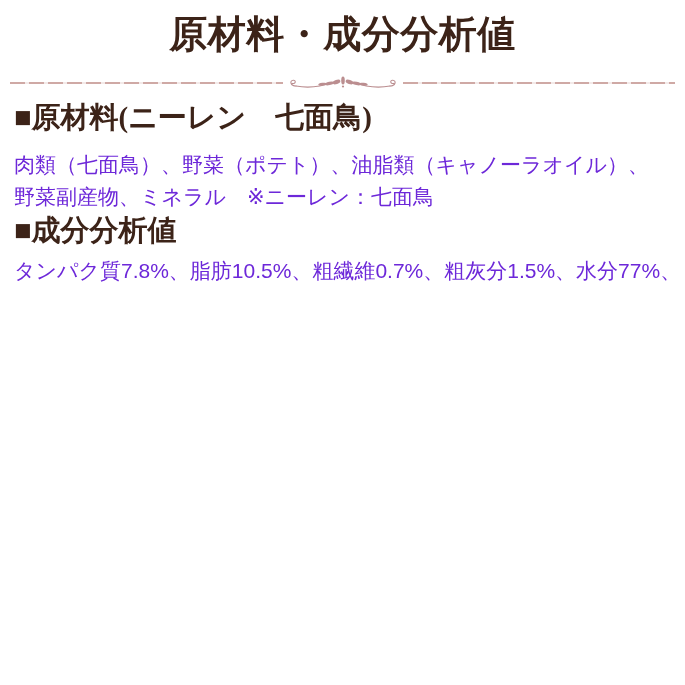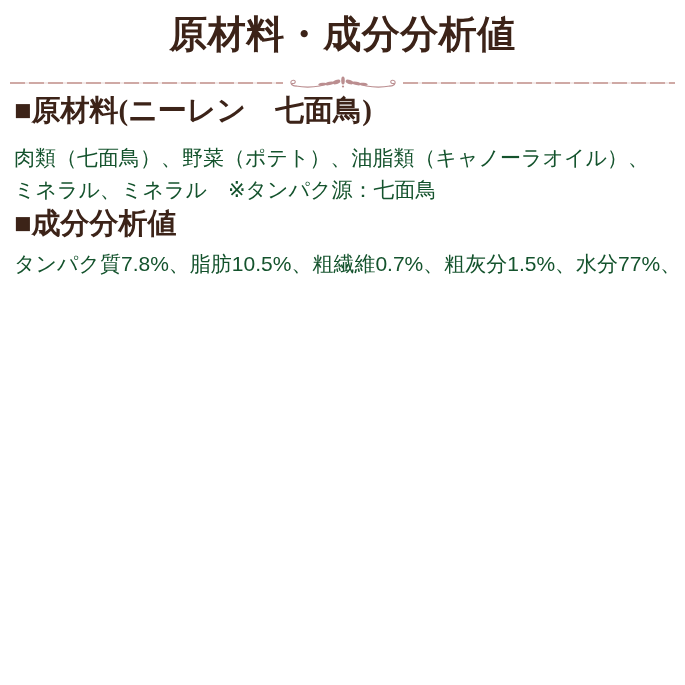--- a/index.html
+++ b/index.html
@@ -39,27 +39,27 @@
   }
   .divider .ornament { flex: 0 0 auto; margin: 0 4px; }
   .sec-heading {
     padding-left: 14px;
     font-family: "Liberation Serif", "DejaVu Serif", serif;
     font-weight: 700;
     font-size: 29px;
     line-height: 36px;
     color: #3c2318;
   }
-  .ingredients .sec-heading { }
+  .ingredients .sec-heading { margin-top: 7px; }
   .body-block { margin-top: 14px; }
   .body-line {
     padding-left: 14px;
     font-size: 21px;
     line-height: 31.5px;
-    color: #14532d;
+    color: #6d28d9;
     white-space: nowrap;
   }
   .analysis .sec-heading { }
   .analysis .body-block { margin-top: 7px; }
 </style>
 </head>
 <body>
 
 <div class="page">
 
@@ -85,21 +85,21 @@
         <circle cx="56" cy="13.5" r="1.1"></circle>
       </g>
     </svg>
     <div class="line"></div>
   </div>
 
   <section class="ingredients">
     <h2 class="sec-heading">■原材料(ニーレン　七面鳥)</h2>
     <div class="body-block">
       <p class="body-line">肉類（七面鳥）、野菜（ポテト）、油脂類（キャノーラオイル）、</p>
-      <p class="body-line">ミネラル、ミネラル　※タンパク源：七面鳥</p>
+      <p class="body-line">野菜副産物、ミネラル　※ニーレン：七面鳥</p>
     </div>
   </section>
 
   <section class="analysis">
     <h2 class="sec-heading">■成分分析値</h2>
     <div class="body-block">
       <p class="body-line">タンパク質7.8%、脂肪10.5%、粗繊維0.7%、粗灰分1.5%、水分77%、</p>
     </div>
   </section>
 

